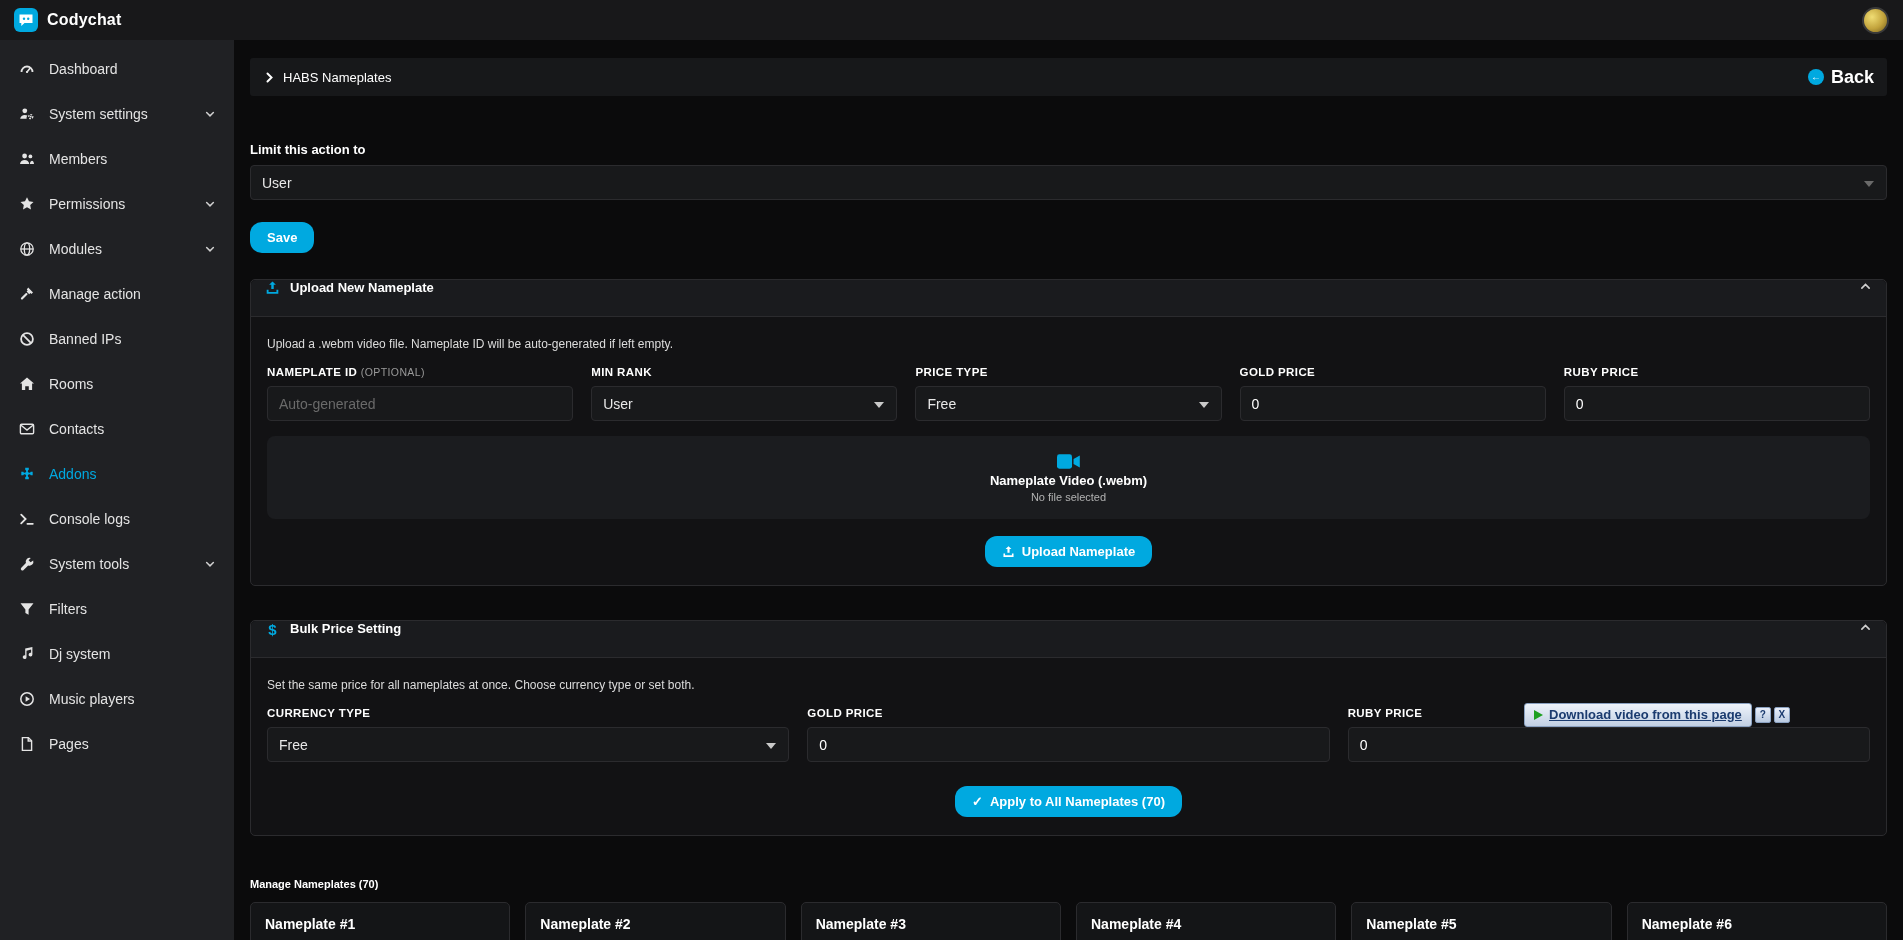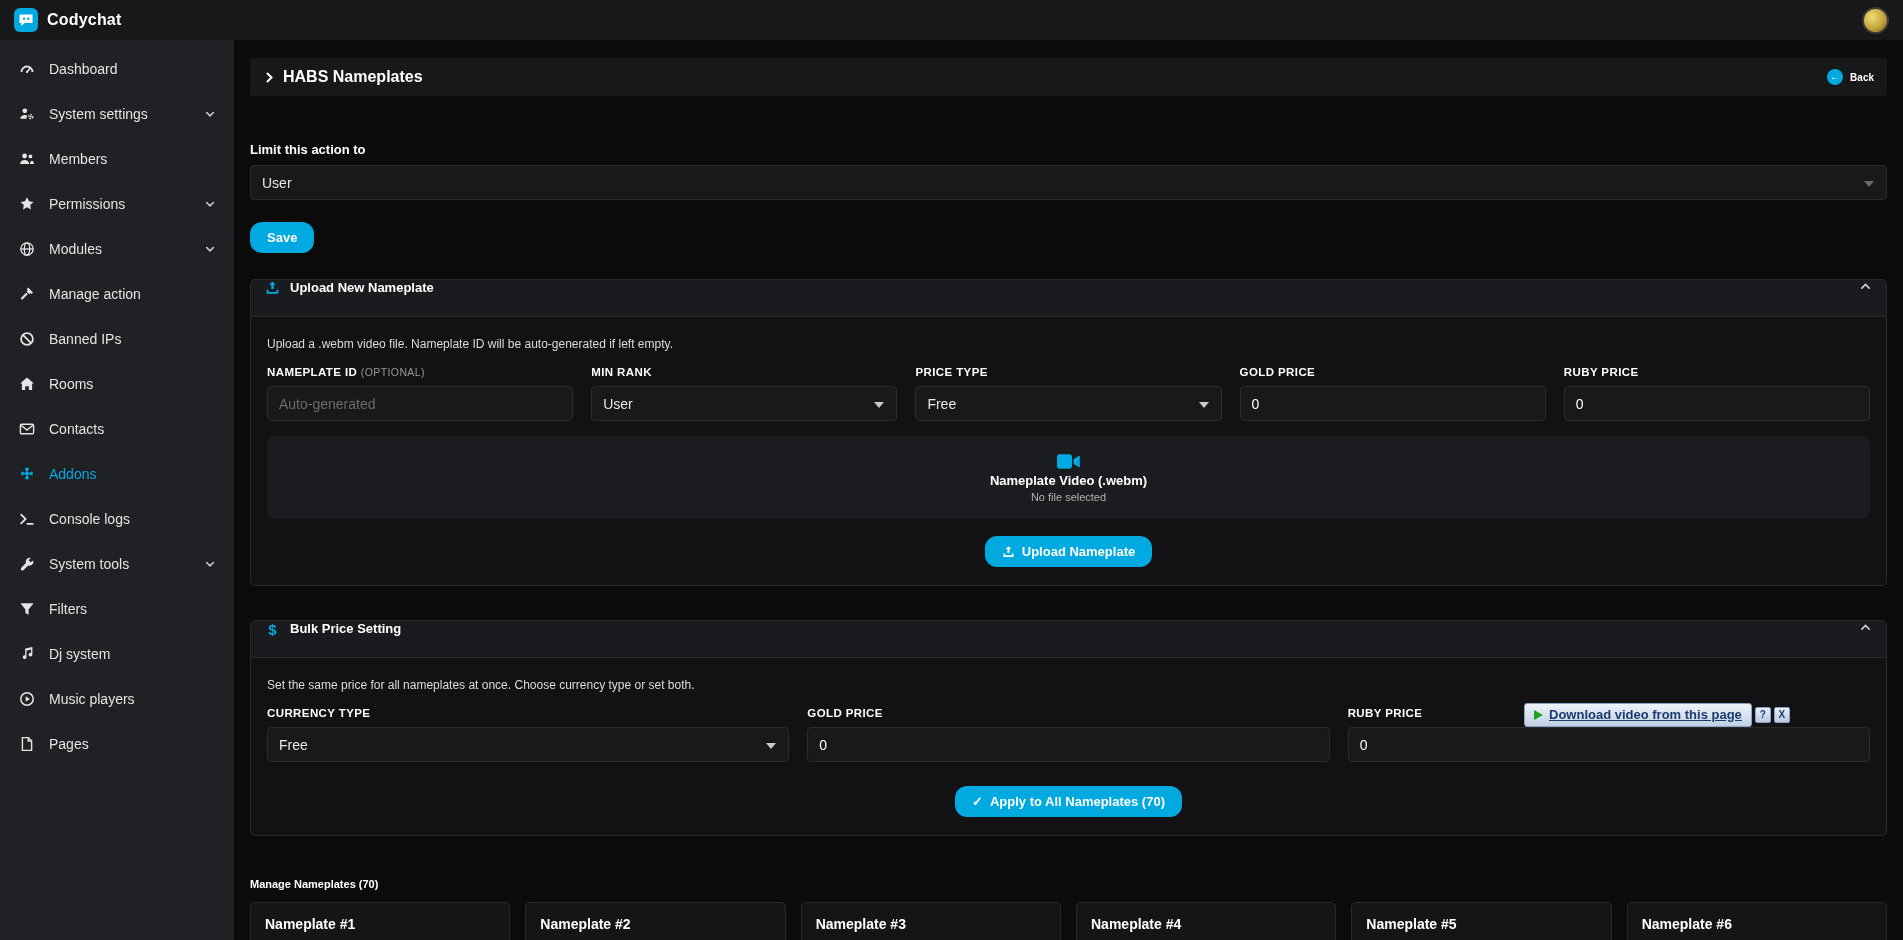--- a/index.html
+++ b/index.html
@@ -45,27 +45,27 @@
   .main {
     position:absolute; top:40px; left:234px; width:1669px; height:900px;
     padding:18px 16px 0; overflow:hidden;
   }
   .page-head {
     height:38px; background:#17181a; border-radius:3px;
     display:flex; align-items:center; justify-content:space-between; padding:0 13px;
   }
   .crumb { display:flex; align-items:center; gap:7px; }
   .crumb-chev svg { width:13px; height:13px; }
-  .crumb-text { font-size:16px; font-weight:700;text-align:center; }
+  .crumb-text { font-size:13px; font-weight:400;text-align:center; }
   .back { display:flex; align-items:center; gap:7px; cursor:pointer; }
   .back-ico {
     width:16px; height:16px; border-radius:50%; background:var(--accent,#00a9e0);
     display:flex; align-items:center; justify-content:center; font-size:10px; line-height:1; color:#fff;
   }
-  .back-label { font-size:10px; font-weight:700; }
+  .back-label { font-size:18px; font-weight:700; }
 
   .limit-label { margin-top:46px; font-size:13px; font-weight:700; }
   .select-wrap { position:relative; }
   .select-wrap::after {
     content:""; position:absolute; right:13px; top:50%; margin-top:-2px;
     border-left:5px solid transparent; border-right:5px solid transparent;
     border-top:6px solid #c9c9c9; pointer-events:none;
   }
   .select-wrap.dim::after { border-top-color:#6a6a6a; }
   .input {

